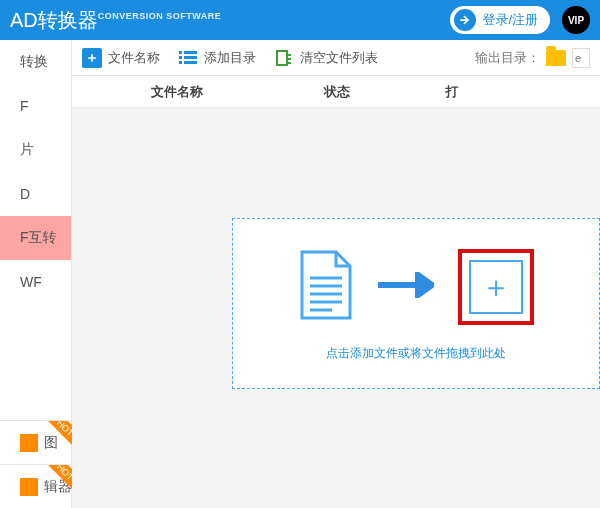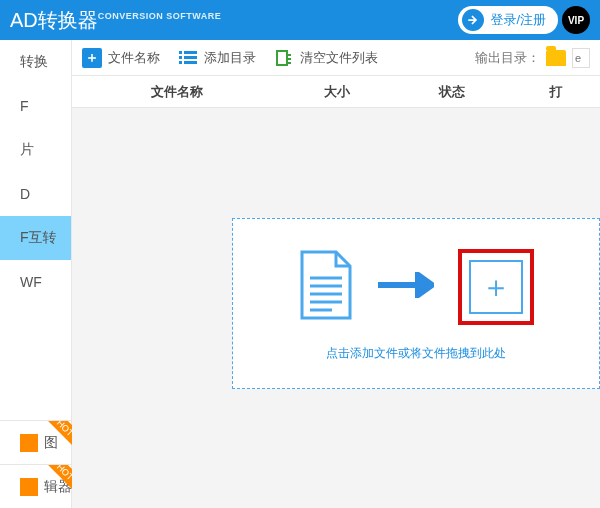--- a/index.html
+++ b/index.html
@@ -5,41 +5,41 @@
   * { box-sizing: border-box; margin: 0; padding: 0; font-family: "Microsoft YaHei", sans-serif; }
   body { width: 600px; height: 508px; overflow: hidden; background: #fff; position: relative; }
 
   .header {
     height: 40px; background: #1a8de0; color: #fff;
     display: flex; align-items: center; padding: 0 10px; justify-content: space-between;
   }
   .header-left { display: flex; flex-direction: row; justify-content: center; line-height: 1; }
   .app-title { font-size: 20px; font-weight: 300; }
   .app-sub { font-size: 9px; opacity: .85; letter-spacing: .5px; margin-top: 2px; font-weight: bold; }
-  .header-right { display: flex; align-items: center; gap: 4px; }
+  .header-right { display: flex; align-items: center; gap: 12px; }
   .login-chip {
     background: #fff; color: #1a8de0; border-radius: 16px; padding: 3px 12px 3px 4px;
     display: flex; align-items: center; gap: 6px; font-size: 13px; cursor: pointer;
   }
   .login-chip .circ {
     width: 22px; height: 22px; border-radius: 50%; background: #1a8de0;
     display: flex; align-items: center; justify-content: center;
   }
   .vip {
     width: 28px; height: 28px; border-radius: 50%; background: #000000; color:#fff;
     display:flex; align-items:center; justify-content:center; font-size:10px; font-weight:bold; cursor:pointer;
   }
 
   .workspace { display: flex; height: 468px; }
   .sidebar { width: 72px; background: #fff; border-right: 1px solid #e6e6e6; }
   .side-item {
     height: 44px; display: flex; align-items: center; padding-left: 20px;
     font-size: 14px; color: #555; cursor: pointer;
   }
-  .side-item.active { background: #7dd3fc; }
+  .side-item.active { background: #fca5a5; }
   .side-bottom { position: absolute; left: 0; bottom: 0; width: 72px; }
   .side-bottom .side-item {
     border-top: 1px solid #e6e6e6; position: relative; overflow: hidden;
     justify-content: flex-start;
   }
   .hot-ribbon {
     position: absolute; top: 0; right: -18px; width: 50px; text-align: center;
     background: #ff8a00; color: #fff; font-size: 9px; line-height: 14px;
     transform: rotate(45deg);
   }
@@ -167,21 +167,20 @@
       <div class="spacer"></div>
       <div class="out-dir">
         <span>输出目录：</span>
         <span class="folder"></span>
         <input class="out-input" placeholder="e" style="">
       </div>
     </div>
 
     <div class="colhead">
       <span>文件名称</span>
-      <span>大小</span>
       <span>状态</span>
       <span>打</span>
     </div>
 
     <div class="canvas">
       <div class="drop">
         <div class="drop-row">
           <span class="doc-ico">
             <svg viewBox="0 0 56 70" fill="none" stroke="#4aa8ee" stroke-width="3">
               <path d="M4 2h34l14 14v52H4z" fill="#fff"></path>

